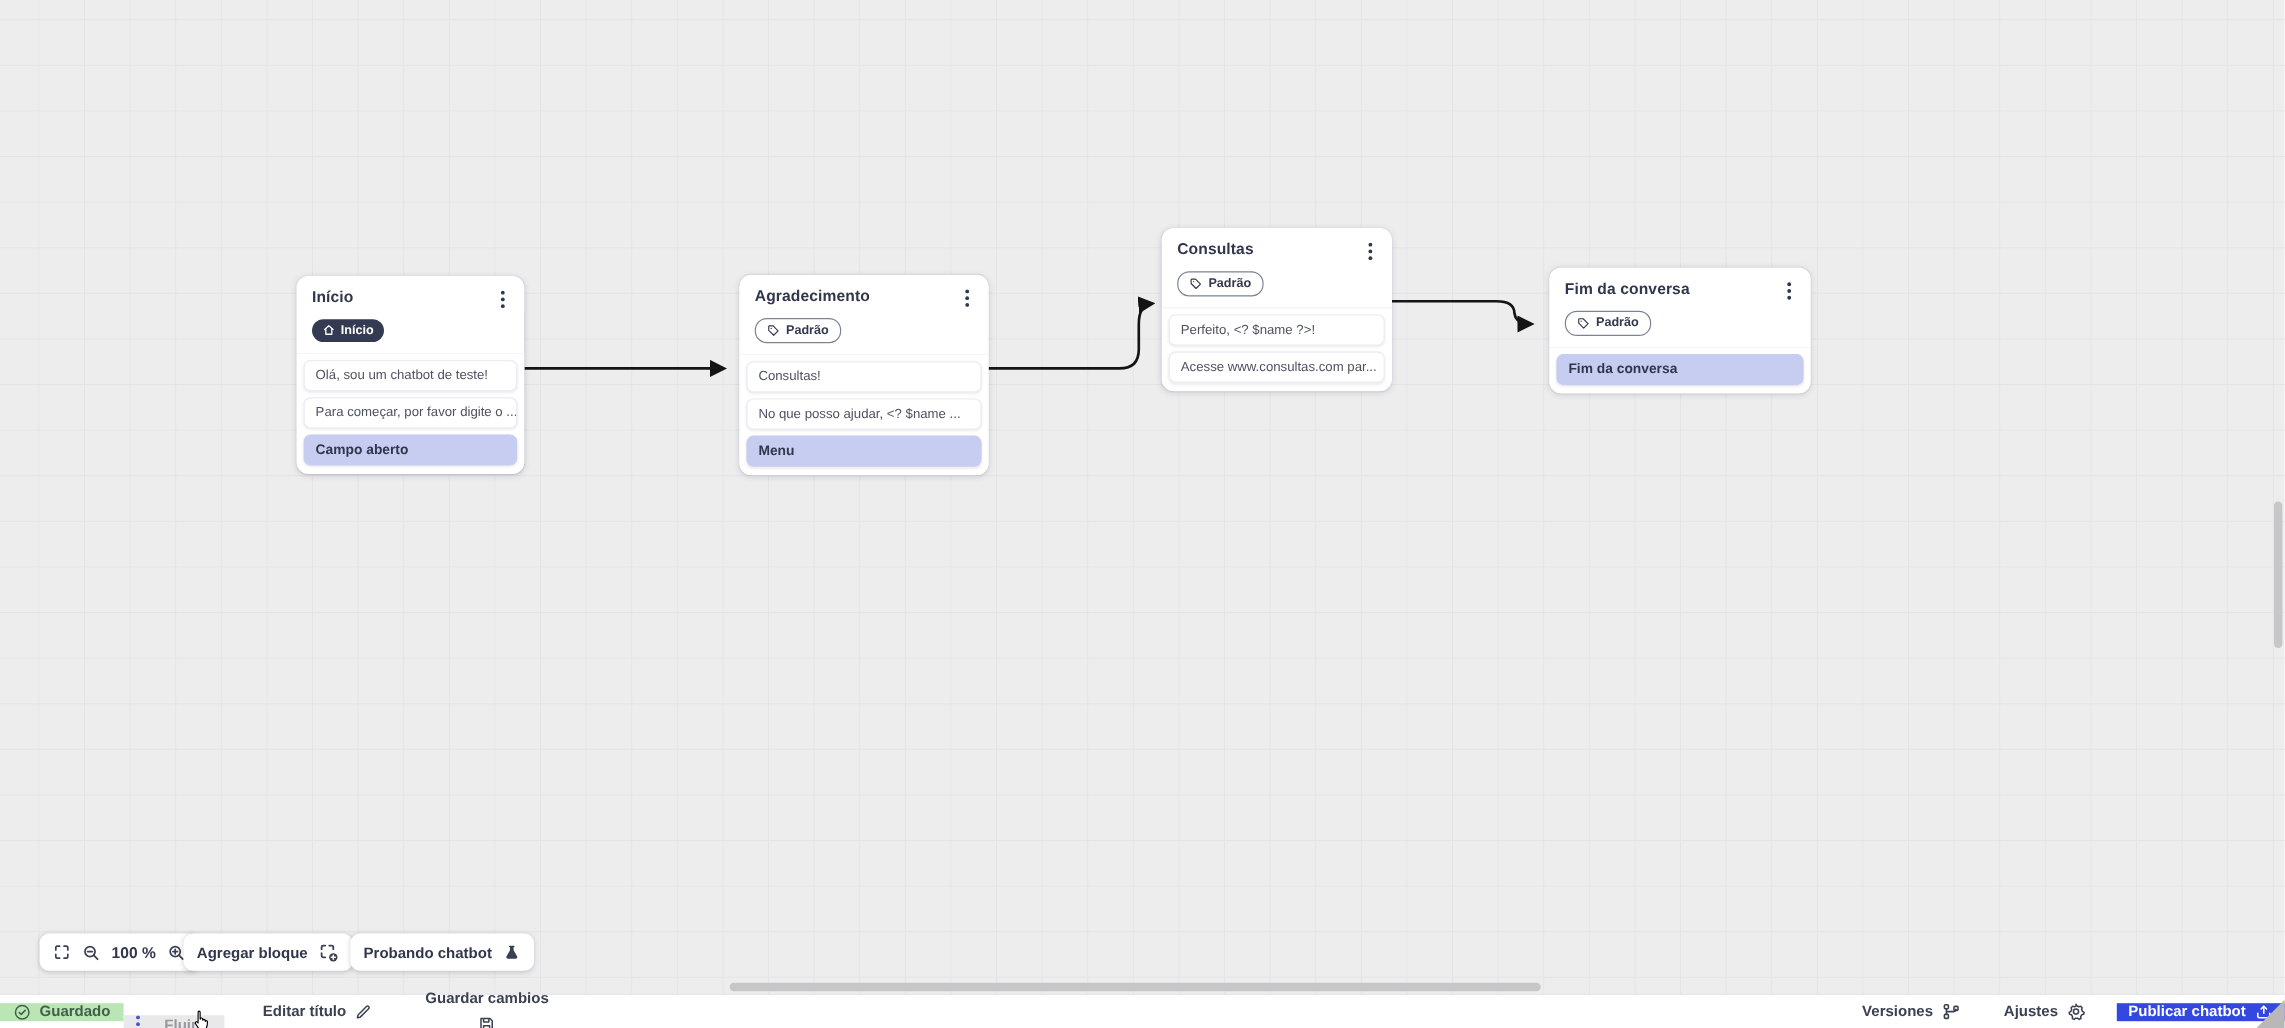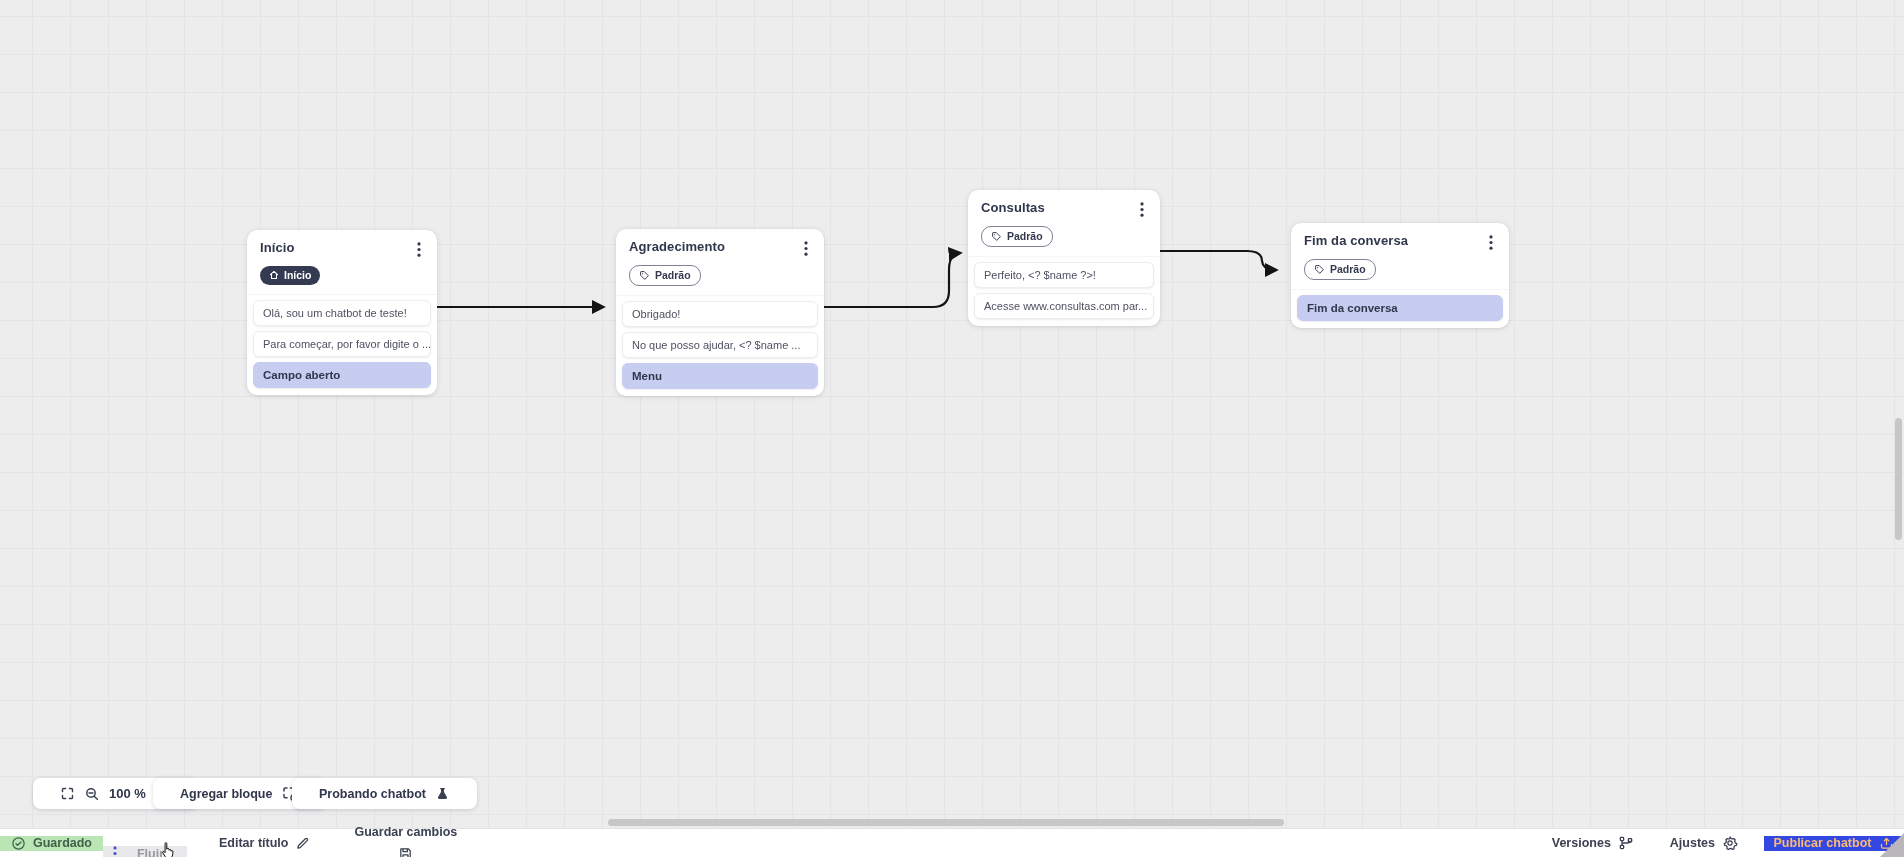--- a/index.html
+++ b/index.html
@@ -47,21 +47,21 @@
     white-space:nowrap; overflow:hidden; text-overflow:clip;
   }
   .card.action {
     background:#c7cdf1; border-color:#c7cdf1; color:#30364c; font-weight:bold; font-size:11.5px;
   }
   #conn-layer { position:absolute; inset:0; pointer-events:none; }
   
   .float-pill {
     position:absolute; top:778px; height:31px;
     display:flex; align-items:center; gap:9px;
-    background:#fff; border-radius:8px; padding:0 27px;
+    background:#fff; border-radius:8px; padding:0 11px;
     box-shadow:0 1px 4px rgba(40,40,60,.18);
     font-size:12.5px; font-weight:bold; color:#30364c;
     border:none; cursor:pointer;
   }
   .float-pill .ictool { line-height:0; color:#3a4052; }
   #zoom-pill { left:33px; }
   #add-block-pill { left:153px; }
   #test-pill { left:292px; }
   .zoom-val { font-size:13px; font-weight:bold; }
   .icon-btn { border:none; background:none; padding:0; line-height:0; color:#3a4052; cursor:pointer; }
@@ -87,21 +87,21 @@
   #flow-tab .tab-label { color:#99989f; margin:0 auto; }
   #flow-tab .flow-kebab { color:#4553cf; line-height:0; }
   .sb-btn { border:none; background:none; font:inherit; color:#3b4152; display:flex; align-items:center; gap:7px; cursor:pointer; }
   #edit-title-btn { margin-left:32px; }
   #save-changes-btn { margin-left:44px;flex-direction:column; }
   #sb-spacer { flex:1; }
   #versions-btn { margin-right:36px; }
   #settings-btn { margin-right:26px; }
   #publish-btn {
     width:140px; border:none; cursor:pointer;
-    background:#3347e1; color:#fdba74; font:inherit; font-weight:bold;
+    background:#3347e1; color:#ffffff; font:inherit; font-weight:bold;
     display:flex; align-items:center; justify-content:center; gap:8px;
   }
   #corner-fold {
     position:absolute; right:0; bottom:0; width:0; height:0;
     border-bottom:24px solid #b9b7ba; border-left:24px solid transparent;
     pointer-events:none;
   }
   #cursor { position:absolute; left:158px; top:841px; pointer-events:none; }
   svg { display:block; }
 </style>
@@ -172,21 +172,21 @@
           <span>
             <svg width="11" height="11" viewBox="0 0 24 24" fill="none" stroke="currentColor" stroke-width="2.1" stroke-linejoin="round">
                 <path d="M3.5 11.5V4.5a1 1 0 0 1 1-1h7l9 9-8 8z"></path>
                 <circle cx="8" cy="8" r="1.2" fill="currentColor" stroke="none"></circle>
               </svg>
           </span>
           <span>Padrão</span>
         </span>
       </div>
       <div class="cards">
-        <div class="card">Obrigado!</div>
+        <div class="card">Consultas!</div>
         <div class="card">No que posso ajudar, &lt;? $name ...</div>
         <div class="card action">Menu</div>
       </div>
     </div>
 
     <div class="node" style="left:968px; top:190px; width:192px;">
       <div class="node-head">
         <span class="node-title">Consultas</span>
         <button class="kebab-btn">
           <span>

